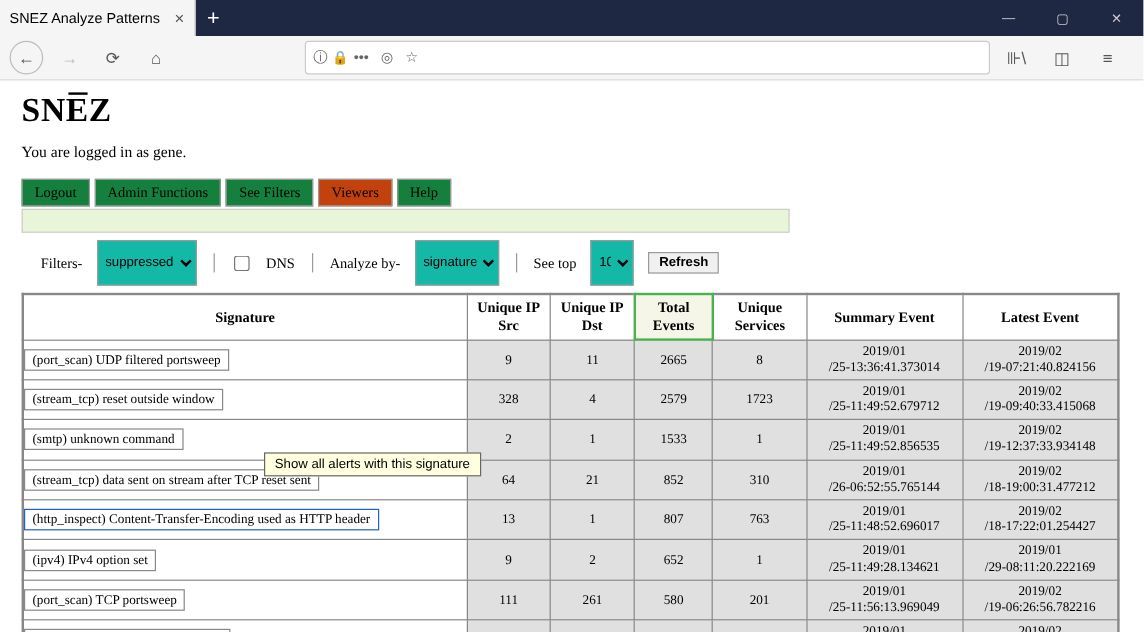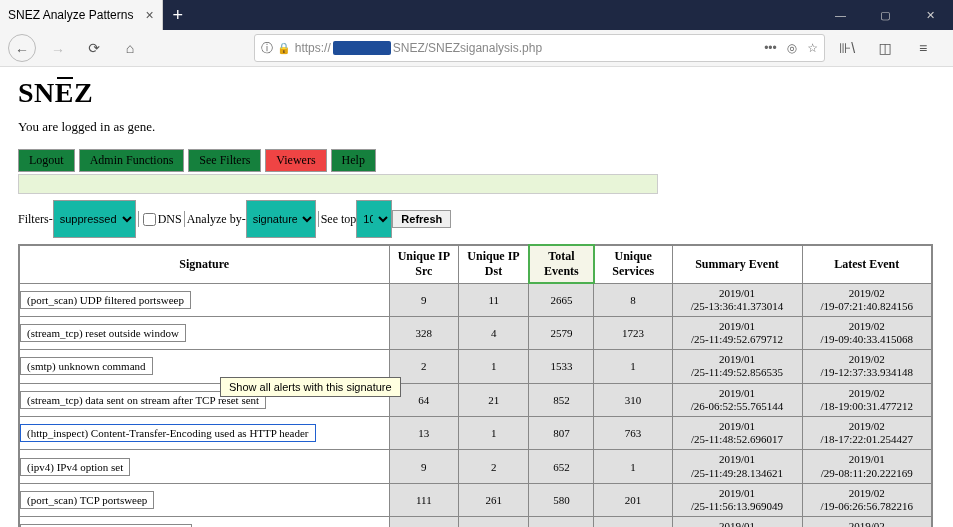--- a/index.html
+++ b/index.html
@@ -28,25 +28,25 @@
     
     
     .page { padding: 6px 18px; }
     .site-title { font-family: Georgia, serif; font-size: 28px; font-weight: bold; margin: 4px 0 10px; letter-spacing: 0.5px; }
     .site-title .ebar { position: relative; }
     .site-title .ebar::before { content: ""; position: absolute; top: 0; left: 2px; right: 1px; height: 2px; background: #000; }
     .login-line { font-family: Georgia, serif; font-size: 13px; margin-bottom: 14px; }
     
     .menu-row { display: flex; gap: 0; margin-bottom: 2px; }
     .menu-btn { border: 1px solid #999; background: #15803d; padding: 3px 10px; font-size: 12px; cursor: pointer; margin-right: 4px; font-family: Georgia, serif; }
-    .menu-btn.active { background: #ef4444; }
+    .menu-btn.active { background: #c2410c; }
     
     .green-bar { background: #e8f5d8; border: 1px solid #ccc; height: 20px; width: 640px; margin-bottom: 6px; }
     
-    .filter-row { display: flex; align-items: center; gap: 0; font-size: 12px; margin-bottom: 6px; font-family: Georgia, serif; }
+    .filter-row { display: flex; align-items: center; gap: 12px; font-size: 12px; margin-bottom: 6px; font-family: Georgia, serif; margin-left: 16px; }
     .filter-row select { font-size: 11px; border: 1px solid #999; background: #14b8a6; padding: 11px 2px; font-family: Arial; }
     .filter-row input[type="checkbox"] { margin: 0 2px; }
     .refresh-btn { border: 1px solid #999; background: #f0f0f0; padding: 2px 8px; font-size: 11px; cursor: pointer; font-weight: bold; }
     
     
     .main-table { border-collapse: collapse; width: 915px; border: 2px solid #888; }
     .main-table th { border: 1px solid #888; padding: 3px 6px; font-size: 12px; font-weight: bold; background: #fff; font-family: Georgia, serif; }
     .main-table th.sig-col { width: 370px; }
     .main-table th.highlighted { background: #f5f5e8; border: 2px solid #4caf50; }
     .main-table td { border: 1px solid #888; padding: 3px 4px; font-size: 11px; text-align: center; background: #e0e0e0; font-family: Georgia, serif; }
@@ -76,25 +76,20 @@
 </div>
 
 <div class="navbar">
   <div class="nav-icon" style="border:1px solid #bbb;border-radius:50%;">←</div>
   <div class="nav-icon disabled">→</div>
   <div class="nav-icon">⟳</div>
   <div class="nav-icon">⌂</div>
   <div class="urlbar">
     <span class="url-icon">ⓘ</span>
     <span class="lock-icon">🔒</span>
-    <span class="url-text">
-      <span>https://</span>
-        <span class="url-redacted"></span>
-        <span>SNEZ/SNEZsiganalysis.php</span>
-    </span>
     <span class="url-actions">
       <span>•••</span>
       <span>◎</span>
       <span>☆</span>
     </span>
   </div>
   <div class="right-icons">
     <span class="nav-icon">⊪\</span>
     <span class="nav-icon">◫</span>
     <span class="nav-icon">≡</span>

